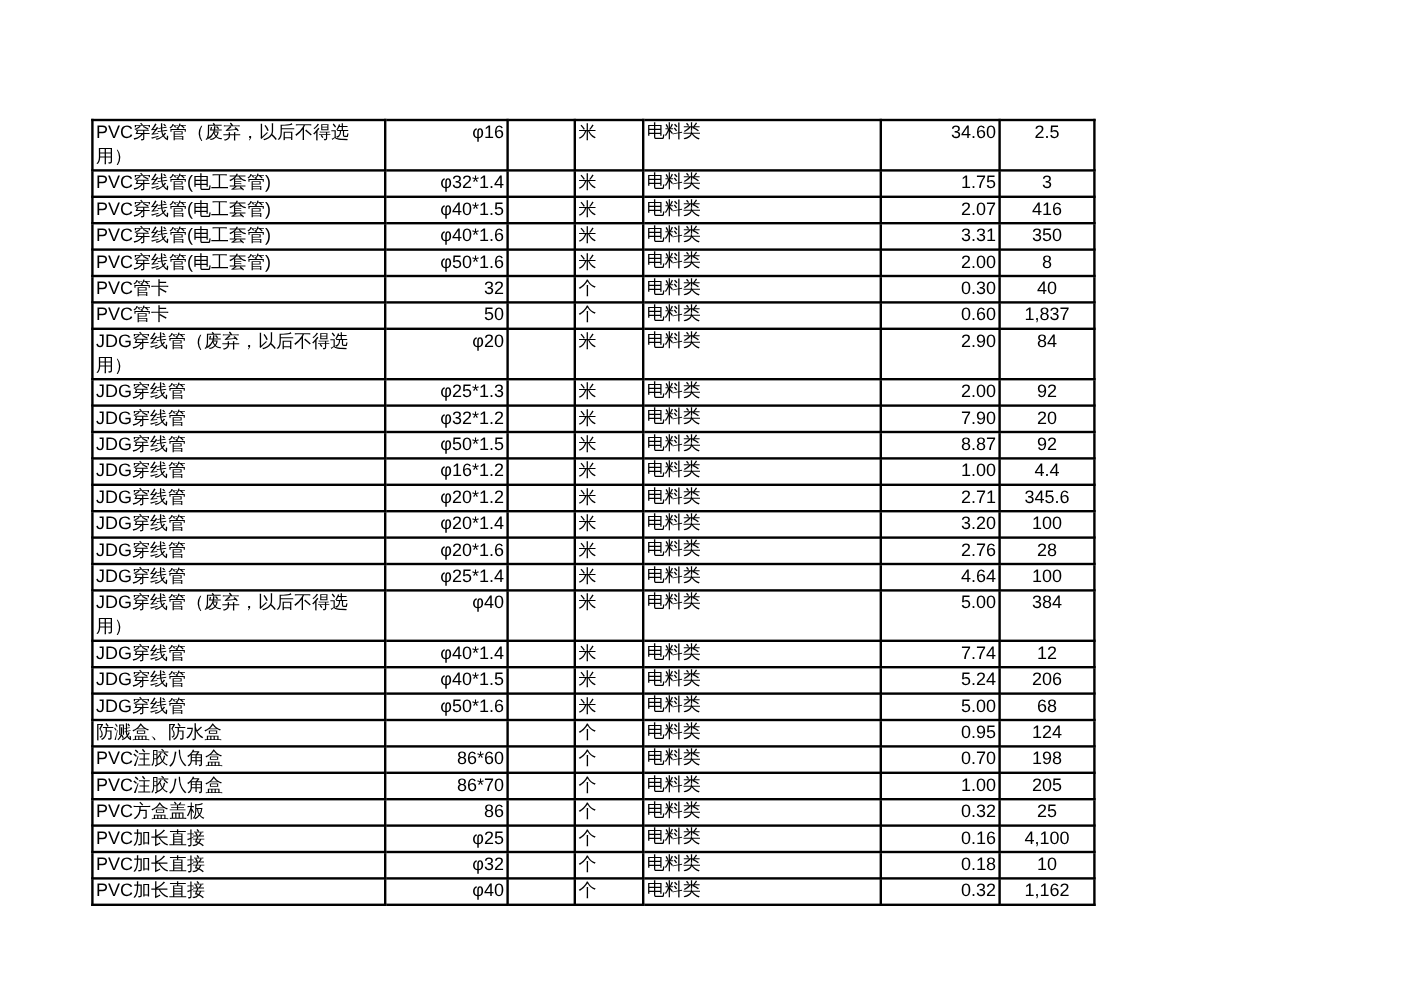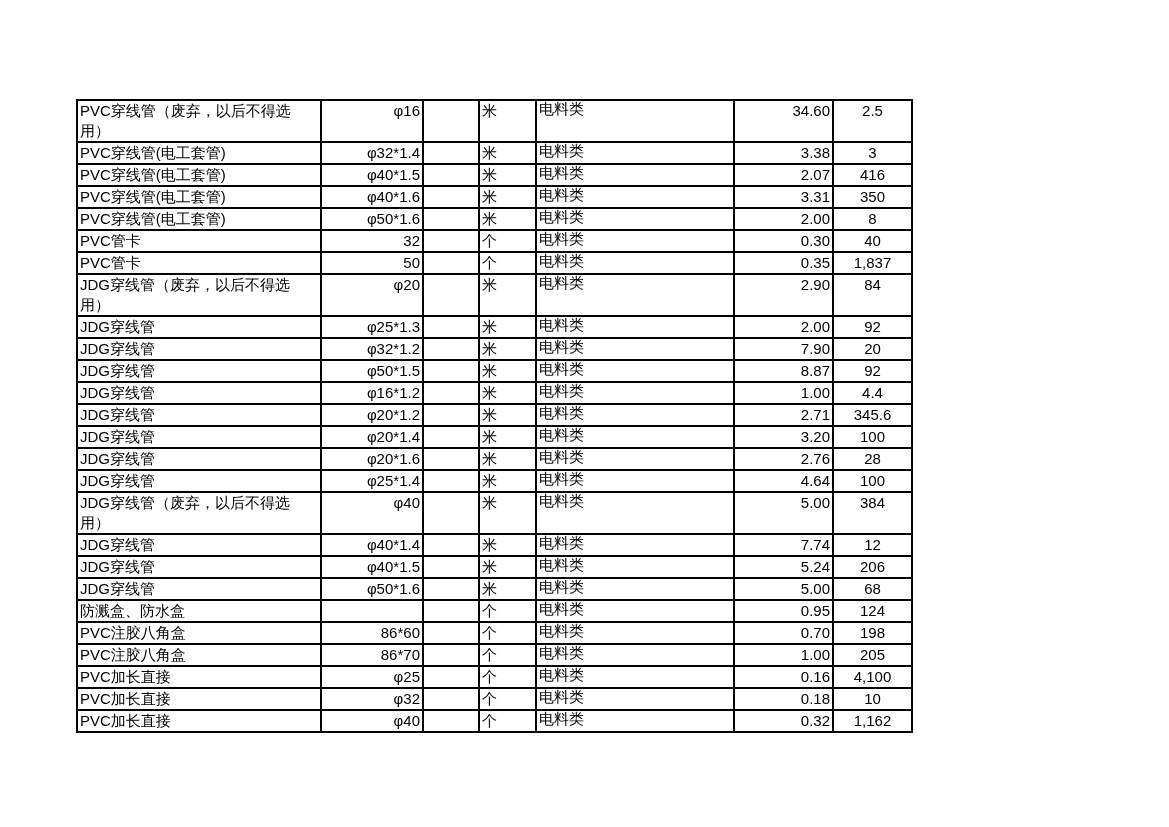--- a/index.html
+++ b/index.html
@@ -59,21 +59,21 @@
           <td class="col-category">电料类</td>
           <td class="col-price">34.60</td>
           <td class="col-qty">2.5</td>
         </tr>
         <tr class="row-normal">
           <td class="col-name">PVC穿线管(电工套管)</td>
           <td class="col-spec">φ32*1.4</td>
           <td class="col-blank"></td>
           <td class="col-unit">米</td>
           <td class="col-category">电料类</td>
-          <td class="col-price">3.38</td>
+          <td class="col-price">1.75</td>
           <td class="col-qty">3</td>
         </tr>
         <tr class="row-normal">
           <td class="col-name">PVC穿线管(电工套管)</td>
           <td class="col-spec">φ40*1.5</td>
           <td class="col-blank"></td>
           <td class="col-unit">米</td>
           <td class="col-category">电料类</td>
           <td class="col-price">2.07</td>
           <td class="col-qty">416</td>
@@ -104,21 +104,21 @@
           <td class="col-category">电料类</td>
           <td class="col-price">0.30</td>
           <td class="col-qty">40</td>
         </tr>
         <tr class="row-normal">
           <td class="col-name">PVC管卡</td>
           <td class="col-spec">50</td>
           <td class="col-blank"></td>
           <td class="col-unit">个</td>
           <td class="col-category">电料类</td>
-          <td class="col-price">0.35</td>
+          <td class="col-price">0.60</td>
           <td class="col-qty">1,837</td>
         </tr>
         <tr class="row-tall">
           <td class="col-name">JDG穿线管（废弃，以后不得选用）</td>
           <td class="col-spec">φ20</td>
           <td class="col-blank"></td>
           <td class="col-unit">米</td>
           <td class="col-category">电料类</td>
           <td class="col-price">2.90</td>
           <td class="col-qty">84</td>
@@ -250,20 +250,29 @@
           <td class="col-qty">198</td>
         </tr>
         <tr class="row-normal">
           <td class="col-name">PVC注胶八角盒</td>
           <td class="col-spec">86*70</td>
           <td class="col-blank"></td>
           <td class="col-unit">个</td>
           <td class="col-category">电料类</td>
           <td class="col-price">1.00</td>
           <td class="col-qty">205</td>
+        </tr>
+        <tr class="row-normal">
+          <td class="col-name">PVC方盒盖板</td>
+          <td class="col-spec">86</td>
+          <td class="col-blank"></td>
+          <td class="col-unit">个</td>
+          <td class="col-category">电料类</td>
+          <td class="col-price">0.32</td>
+          <td class="col-qty">25</td>
         </tr>
         <tr class="row-normal">
           <td class="col-name">PVC加长直接</td>
           <td class="col-spec">φ25</td>
           <td class="col-blank"></td>
           <td class="col-unit">个</td>
           <td class="col-category">电料类</td>
           <td class="col-price">0.16</td>
           <td class="col-qty">4,100</td>
         </tr>

